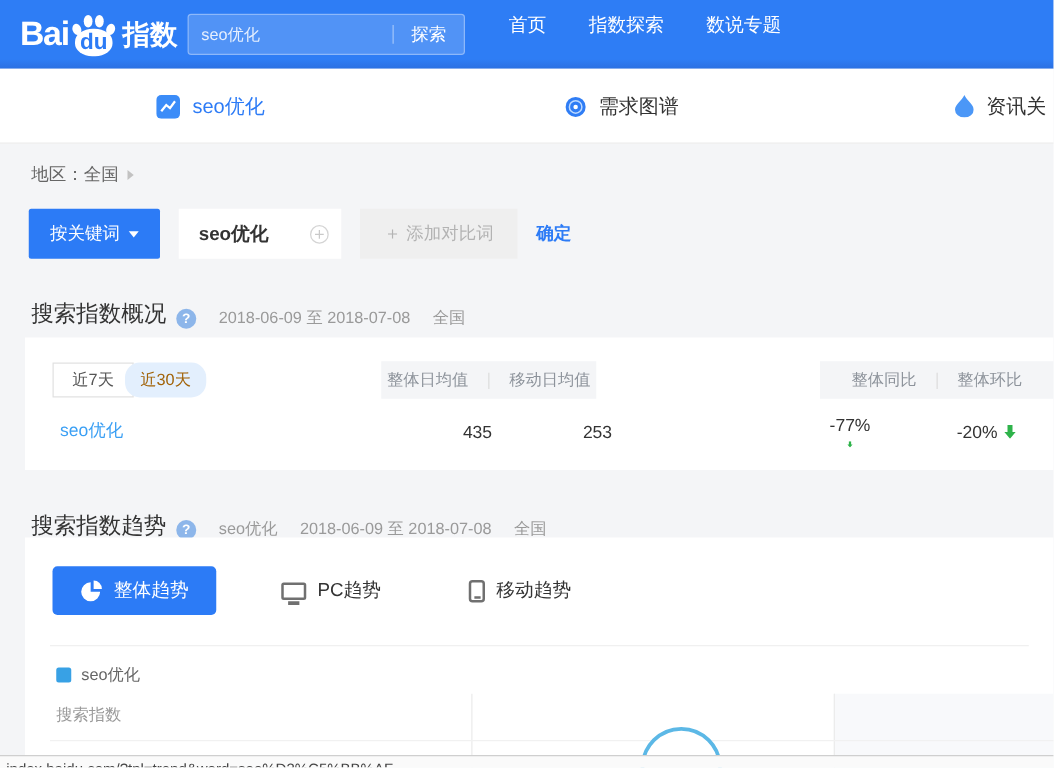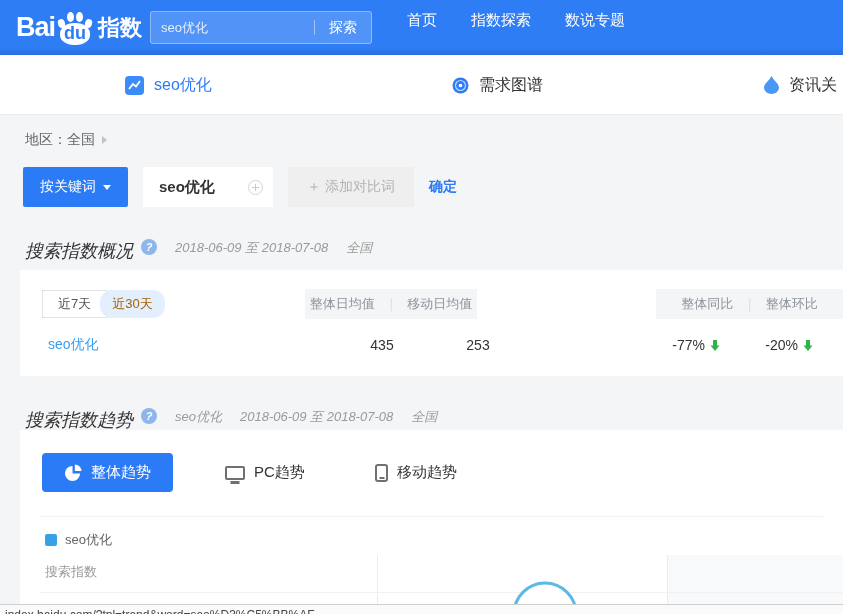--- a/index.html
+++ b/index.html
@@ -64,21 +64,21 @@
   .circle-plus { width:15px; height:15px; border:1px solid #d4d4d4; border-radius:50%;
     margin-right:10px; position:relative; flex:none; cursor:pointer; }
   .circle-plus::before { content:''; position:absolute; left:3px; top:6px; width:7px; height:1px; background:#c9c9c9; }
   .circle-plus::after { content:''; position:absolute; left:6px; top:3px; width:1px; height:7px; background:#c9c9c9; }
   .btn-compare { position:absolute; left:288px; top:167px; width:126px; height:40px; background:#efefef;
     color:#b3b3b3; font-size:14px; border:none; display:flex; align-items:center; justify-content:center;
     cursor:pointer; font-family:inherit; }
   .link-confirm { position:absolute; left:429px; top:167px; height:40px; display:flex; align-items:center;
     color:#2c7bf6; font-size:14px; font-weight:bold; cursor:pointer; }
   
-  .section-head { position:absolute; display:flex; align-items:flex-start; color:#333; font-size:18px;font-style:italic; }
+  .section-head { position:absolute; display:flex; align-items:flex-end; color:#333; font-size:18px; }
   #sh1 { left:25px; top:239px; }
   #sh2 { left:25px; top:408px; }
   .qmark { width:16px; height:16px; border-radius:50%; background:#8db6ea; color:#fff; font-size:11px;
     font-weight:bold; display:flex; align-items:center; justify-content:center; margin-left:8px; cursor:pointer; flex:none; }
   .head-meta { font-size:13px; color:#9a9a9a; margin-left:18px; white-space:nowrap; }
   
   .card1 { position:absolute; left:20px; top:270px; width:823px; height:106px; background:#fff; }
   .tab7, .tab30 { position:absolute; top:20px; width:65px; height:28px; font-size:13px;
     display:flex; align-items:center; justify-content:center; cursor:pointer; }
   .tab7 { left:22px; background:#fff; border:1px solid #e2e2e2; color:#555; }
@@ -87,21 +87,21 @@
     display:flex; align-items:center; justify-content:center; gap:10px; white-space:nowrap; }
   #hdrL { left:285px; width:172px; }
   #hdrR { left:636px; width:187px; }
   .hdr-sep { color:#d8d8d8; }
   .row-kw { position:absolute; left:28px; top:62px; height:26px; display:flex; align-items:center;
     color:#3a9ff4; font-size:14px; cursor:pointer; }
   .val { position:absolute; top:62px; height:26px; display:flex; align-items:center;
     justify-content:center; color:#333; font-size:14px; }
   #v1 { left:330px; width:64px; }
   #v2 { left:426px; width:64px; }
-  #vy { left:620px; width:80px; justify-content:flex-end; gap:5px; }
+  #vy { left:620px; width:80px; justify-content:flex-end; gap:5px;flex-direction:column; }
   #vm { left:715px; width:78px; justify-content:flex-end; gap:5px; }
   
   .card2 { position:absolute; left:20px; top:430px; width:823px; height:184px; background:#fff; }
   .btn-overall { position:absolute; left:22px; top:23px; width:131px; height:39px; background:#2c7bf6;
     border-radius:4px; color:#fff; font-size:15px; display:flex; align-items:center; justify-content:center;
     gap:9px; border:none; cursor:pointer; font-family:inherit; }
   .trend-tab { position:absolute; top:23px; height:39px; display:flex; align-items:center; gap:9px;
     font-size:15px; color:#333; cursor:pointer; }
   #tab-pc { left:205px; }
   #tab-mobile { left:355px; }

